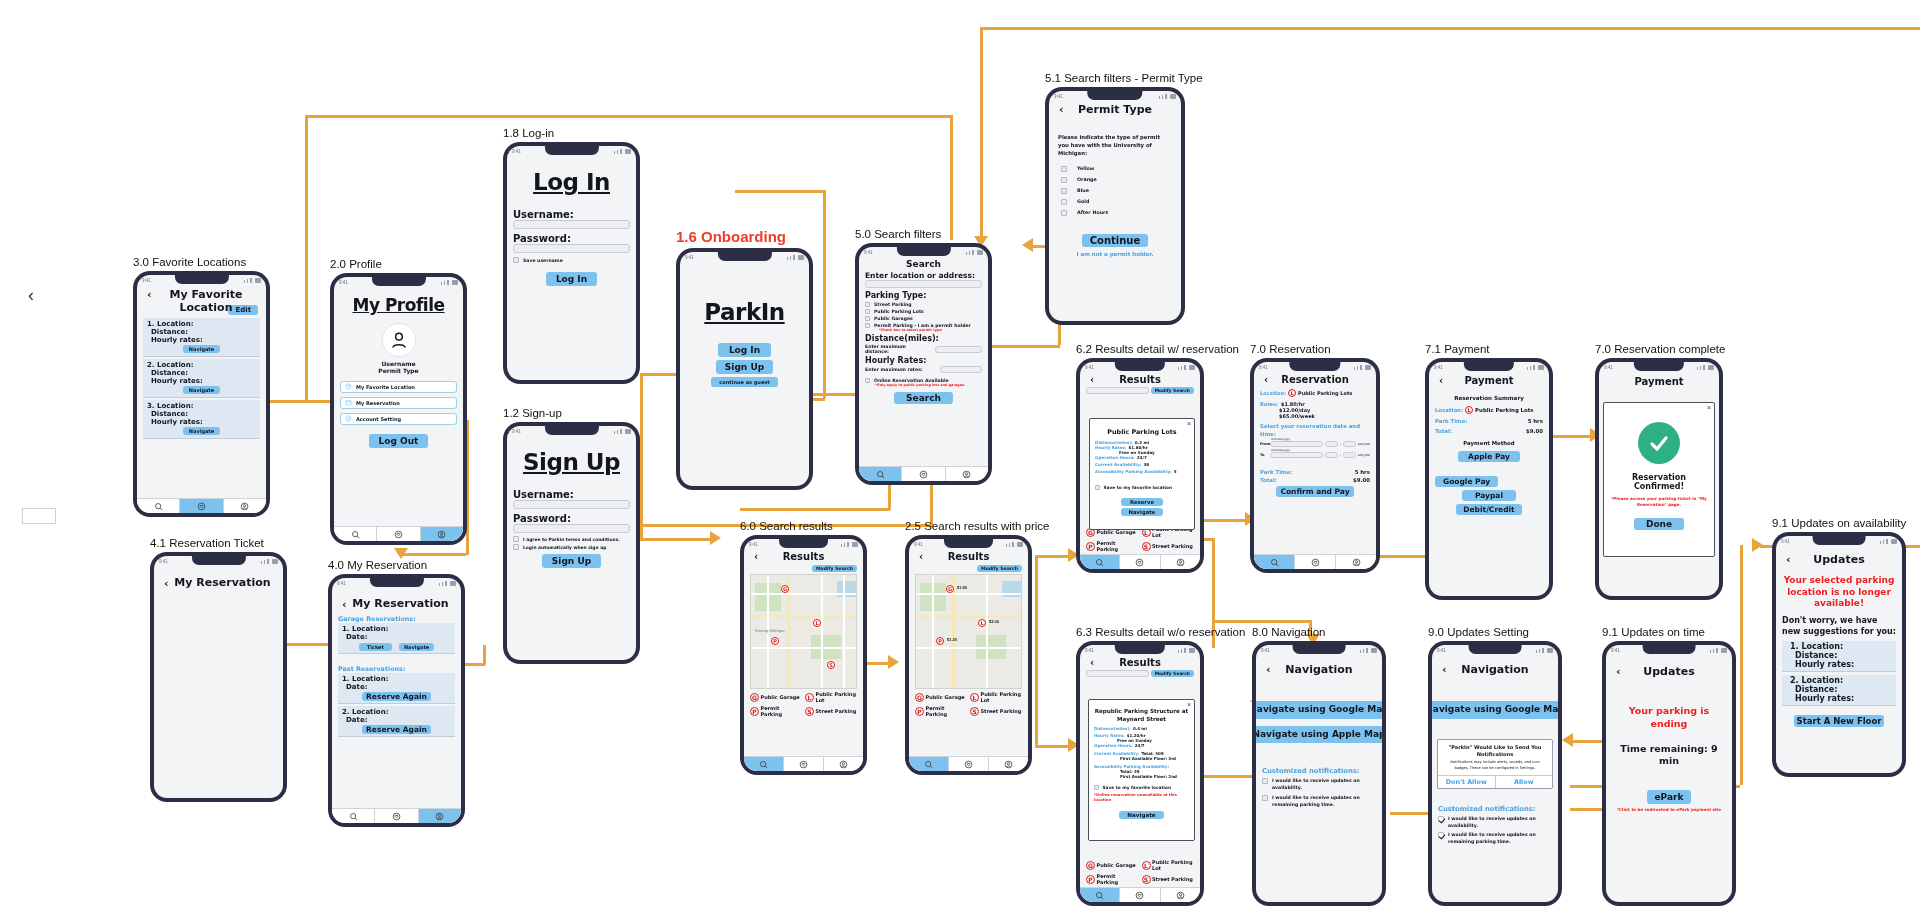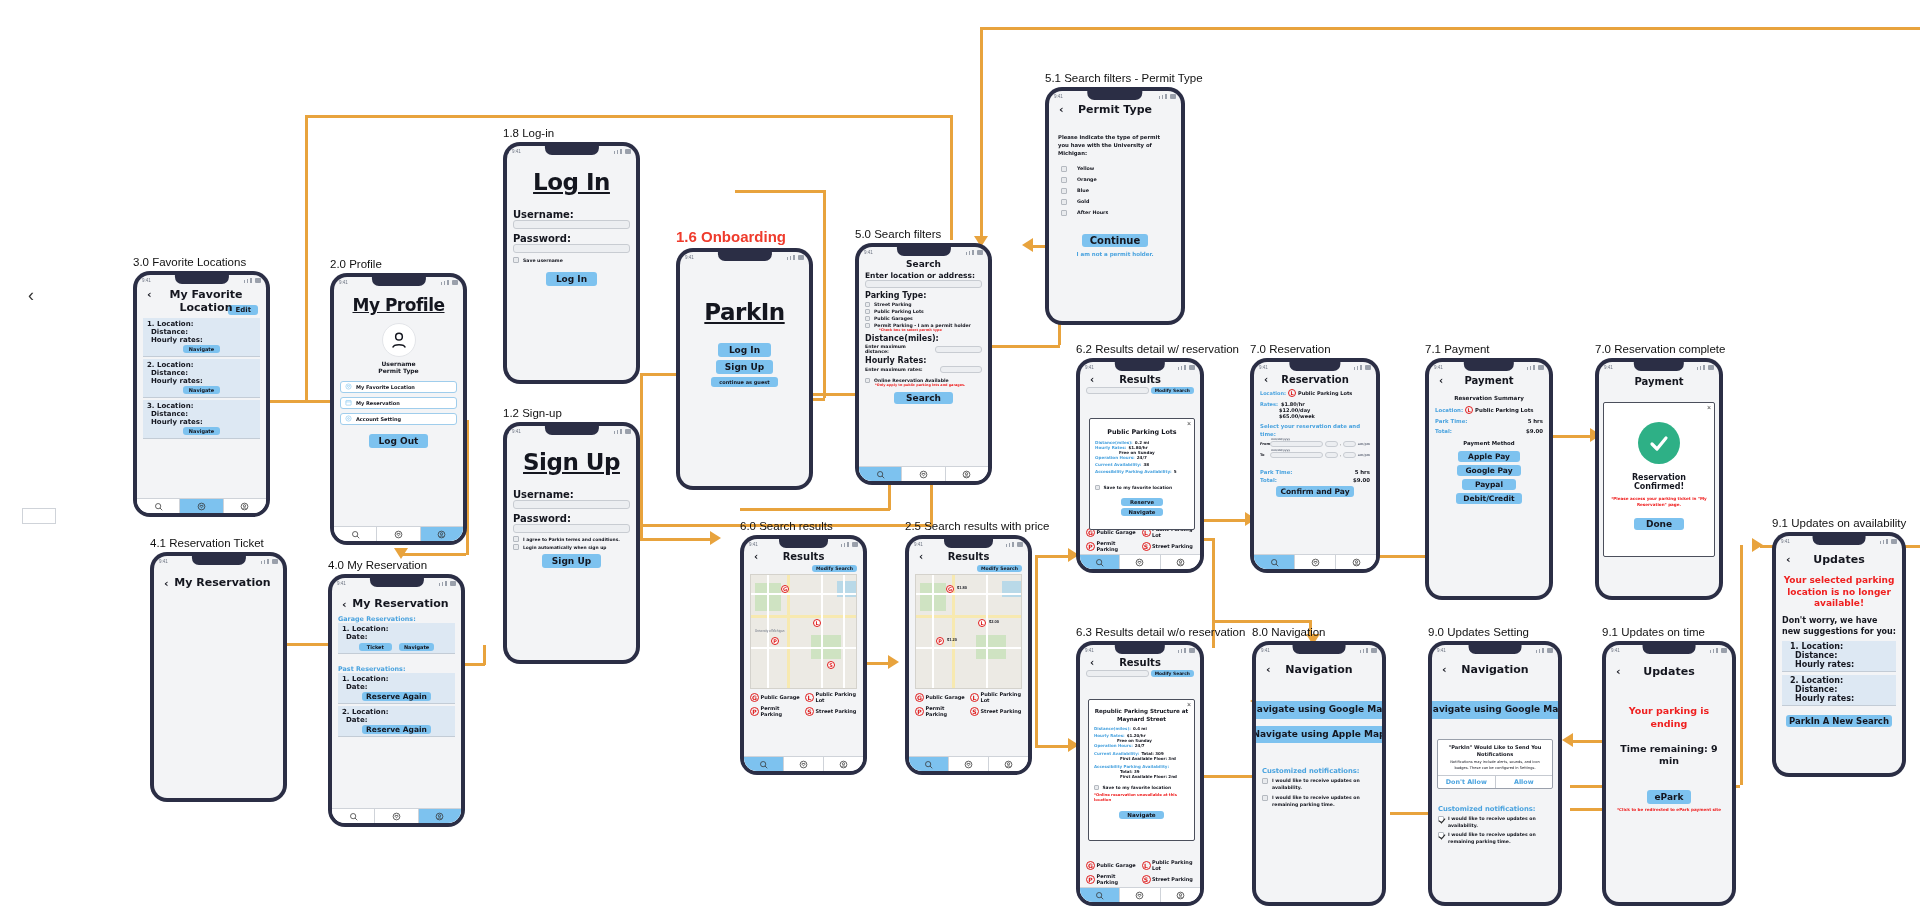--- a/index.html
+++ b/index.html
@@ -1130,21 +1130,21 @@
             <span class="lbl" style="font-size:5.4px">5 hrs</span>
           </div>
           <div class="row" style="justify-content:space-between;margin-top:4px">
             <span class="lbl blue" style="font-size:5.4px">Total:</span>
             <span class="lbl" style="font-size:5.4px">$9.00</span>
           </div>
           <div class="lbl" style="font-size:5.4px;text-align:center;margin-top:6px">Payment Method</div>
           <div style="display:flex;justify-content:center;margin-top:5px">
               <div class="btn" style="font-size:7.5px;padding:1px 10px">Apple Pay</div>
             </div>
-          <div style="display:flex;justify-content:center;margin-top:3px">
+          <div style="display:flex;margin-top:14px">
               <div class="btn" style="font-size:7.5px;padding:1px 8px">Google Pay</div>
             </div>
           <div style="display:flex;justify-content:center;margin-top:3px">
               <div class="btn" style="font-size:7.5px;padding:1px 13px">Paypal</div>
             </div>
           <div style="display:flex;justify-content:center;margin-top:3px">
               <div class="btn" style="font-size:7.5px;padding:1px 7px">Debit/Credit</div>
             </div>
         </div>
       </div>
@@ -1419,20 +1419,20 @@
             <div class="lbl" style="font-size:8px;padding-left:4px">1. Location:</div>
             <div class="lbl" style="font-size:8px;padding-left:9px">Distance:</div>
             <div class="lbl" style="font-size:8px;padding-left:9px">Hourly rates:</div>
           </div>
           <div class="listcard" style="padding:1px 4px 2px;margin-top:3px">
             <div class="lbl" style="font-size:8px;padding-left:4px">2. Location:</div>
             <div class="lbl" style="font-size:8px;padding-left:9px">Distance:</div>
             <div class="lbl" style="font-size:8px;padding-left:9px">Hourly rates:</div>
           </div>
           <div style="display:flex;justify-content:center;margin-top:9px">
-            <div class="btn" style="font-size:8.5px;padding:1px 3px">ParkIn A New Search</div>
+            <div class="btn" style="font-size:8.5px;padding:1px 3px">Start A New Floor</div>
           </div>
         </div>
       </div>
     </div>
   </div>
 
 </div>
 
 </body></html>

